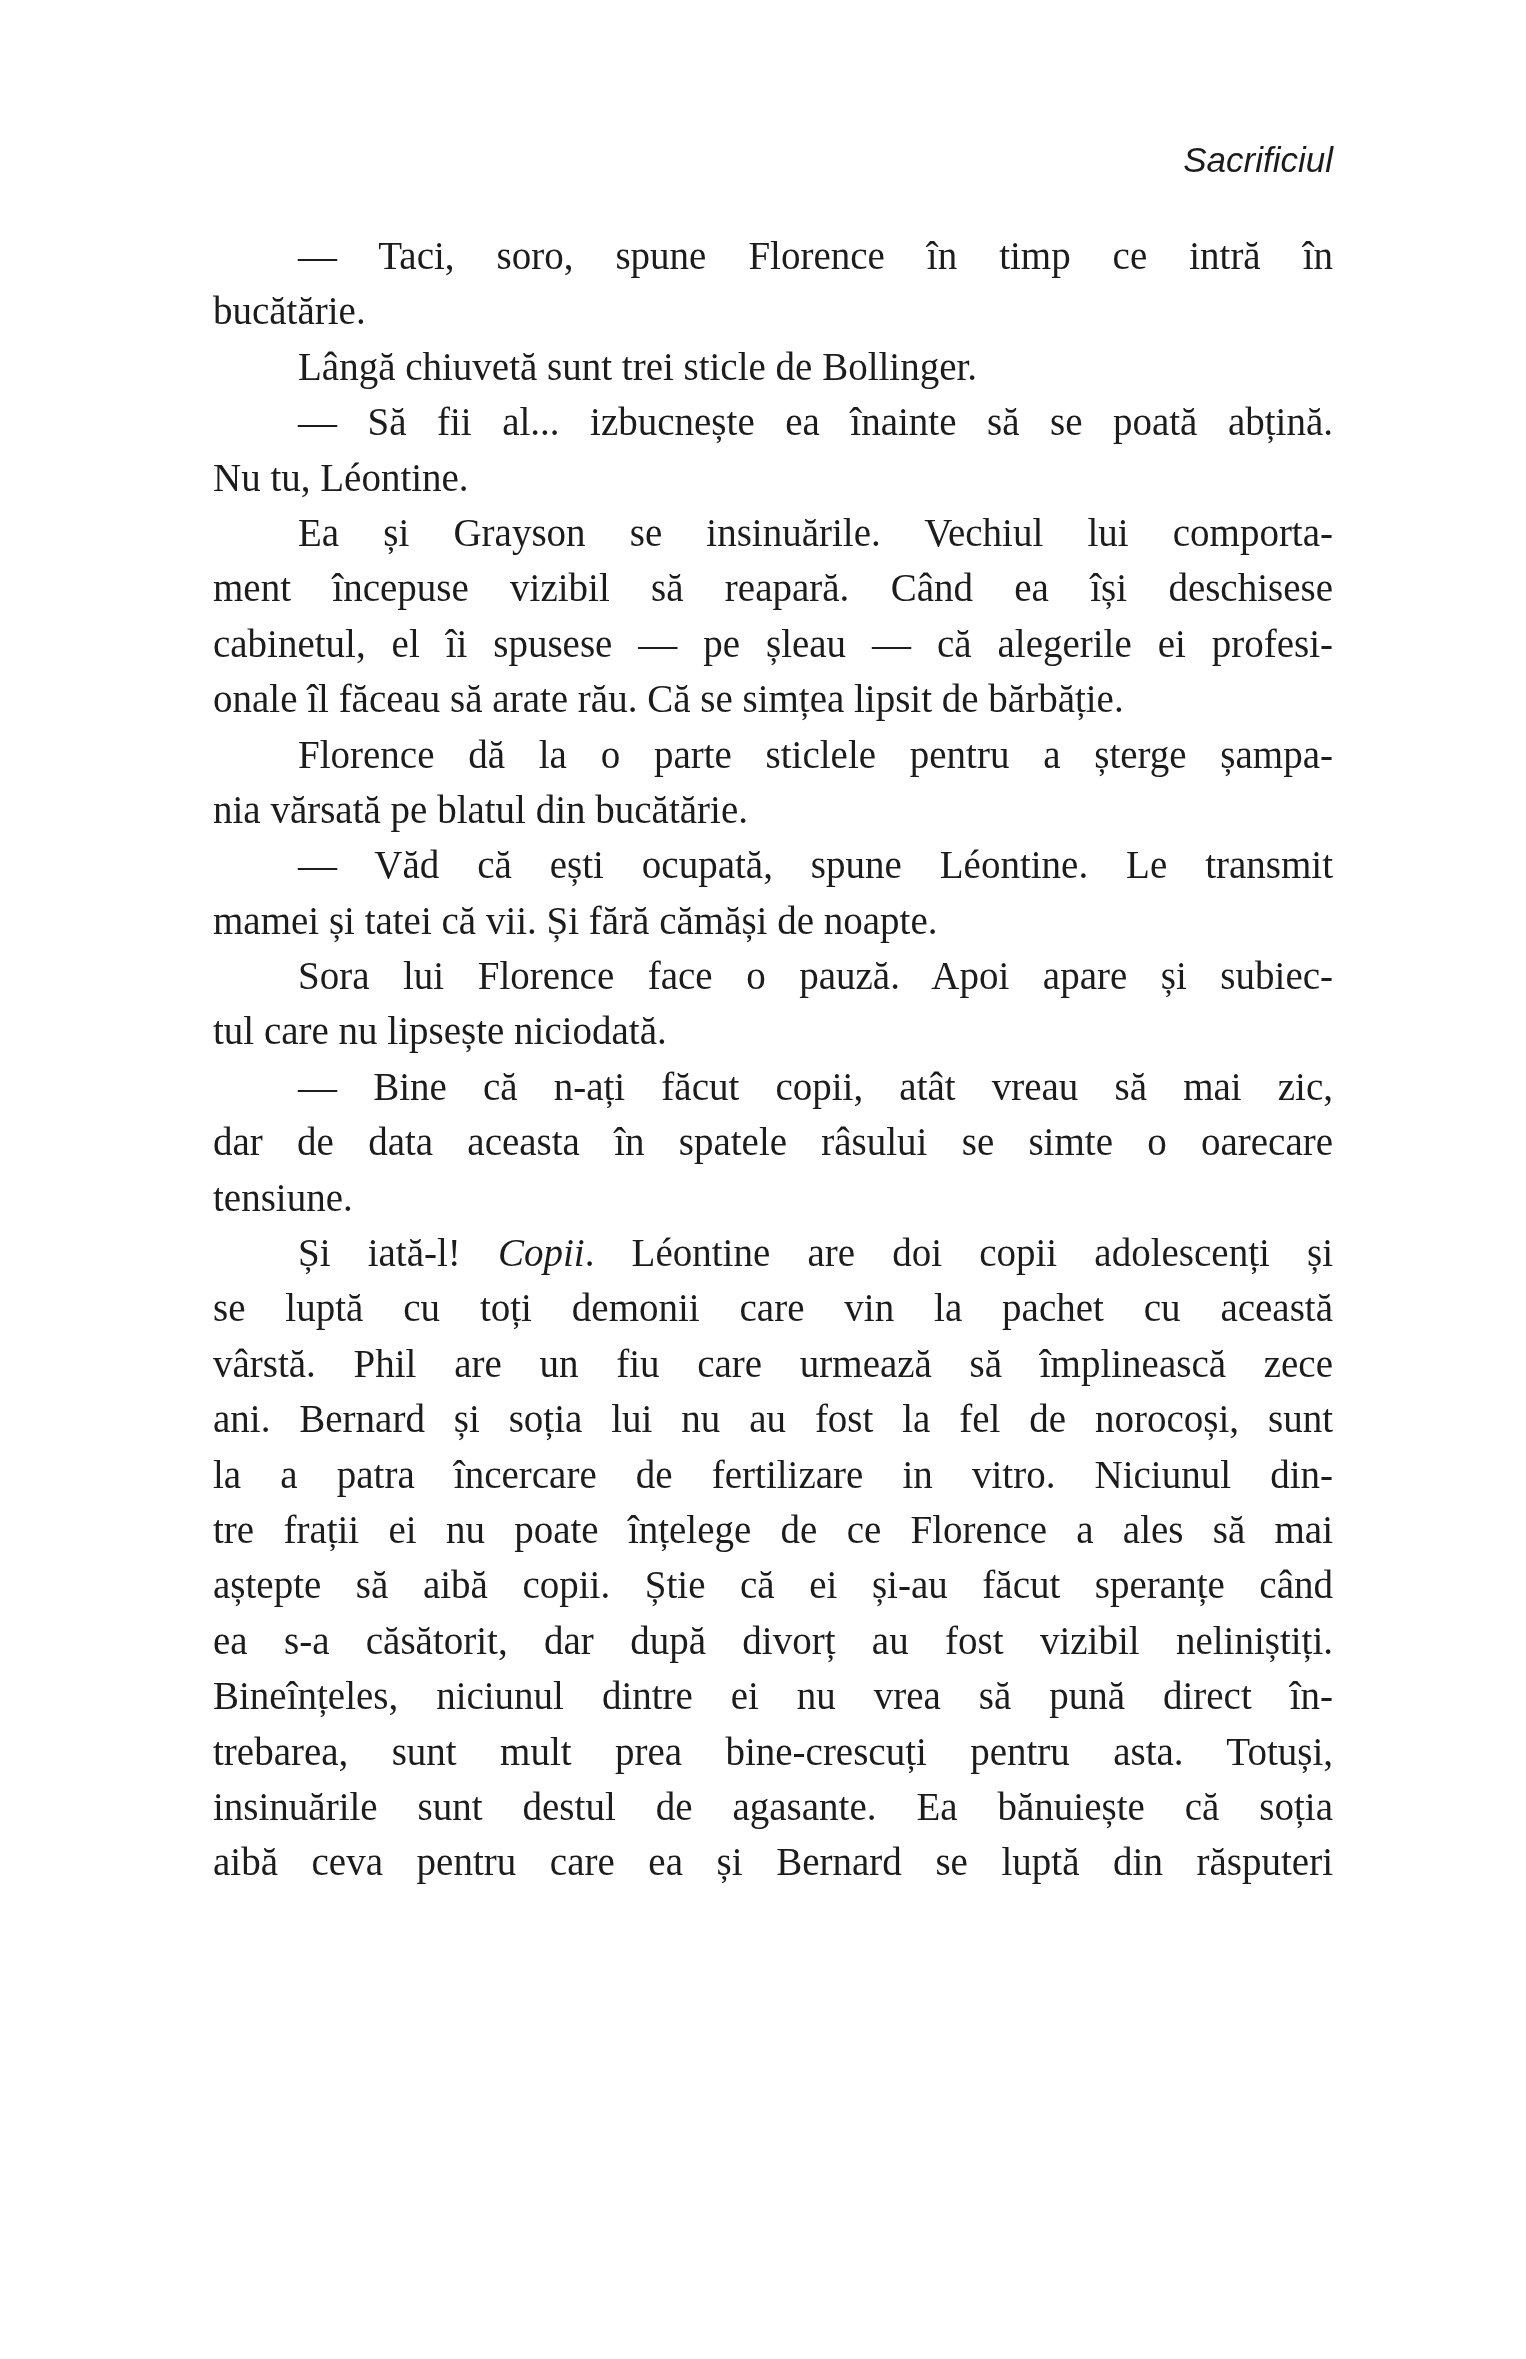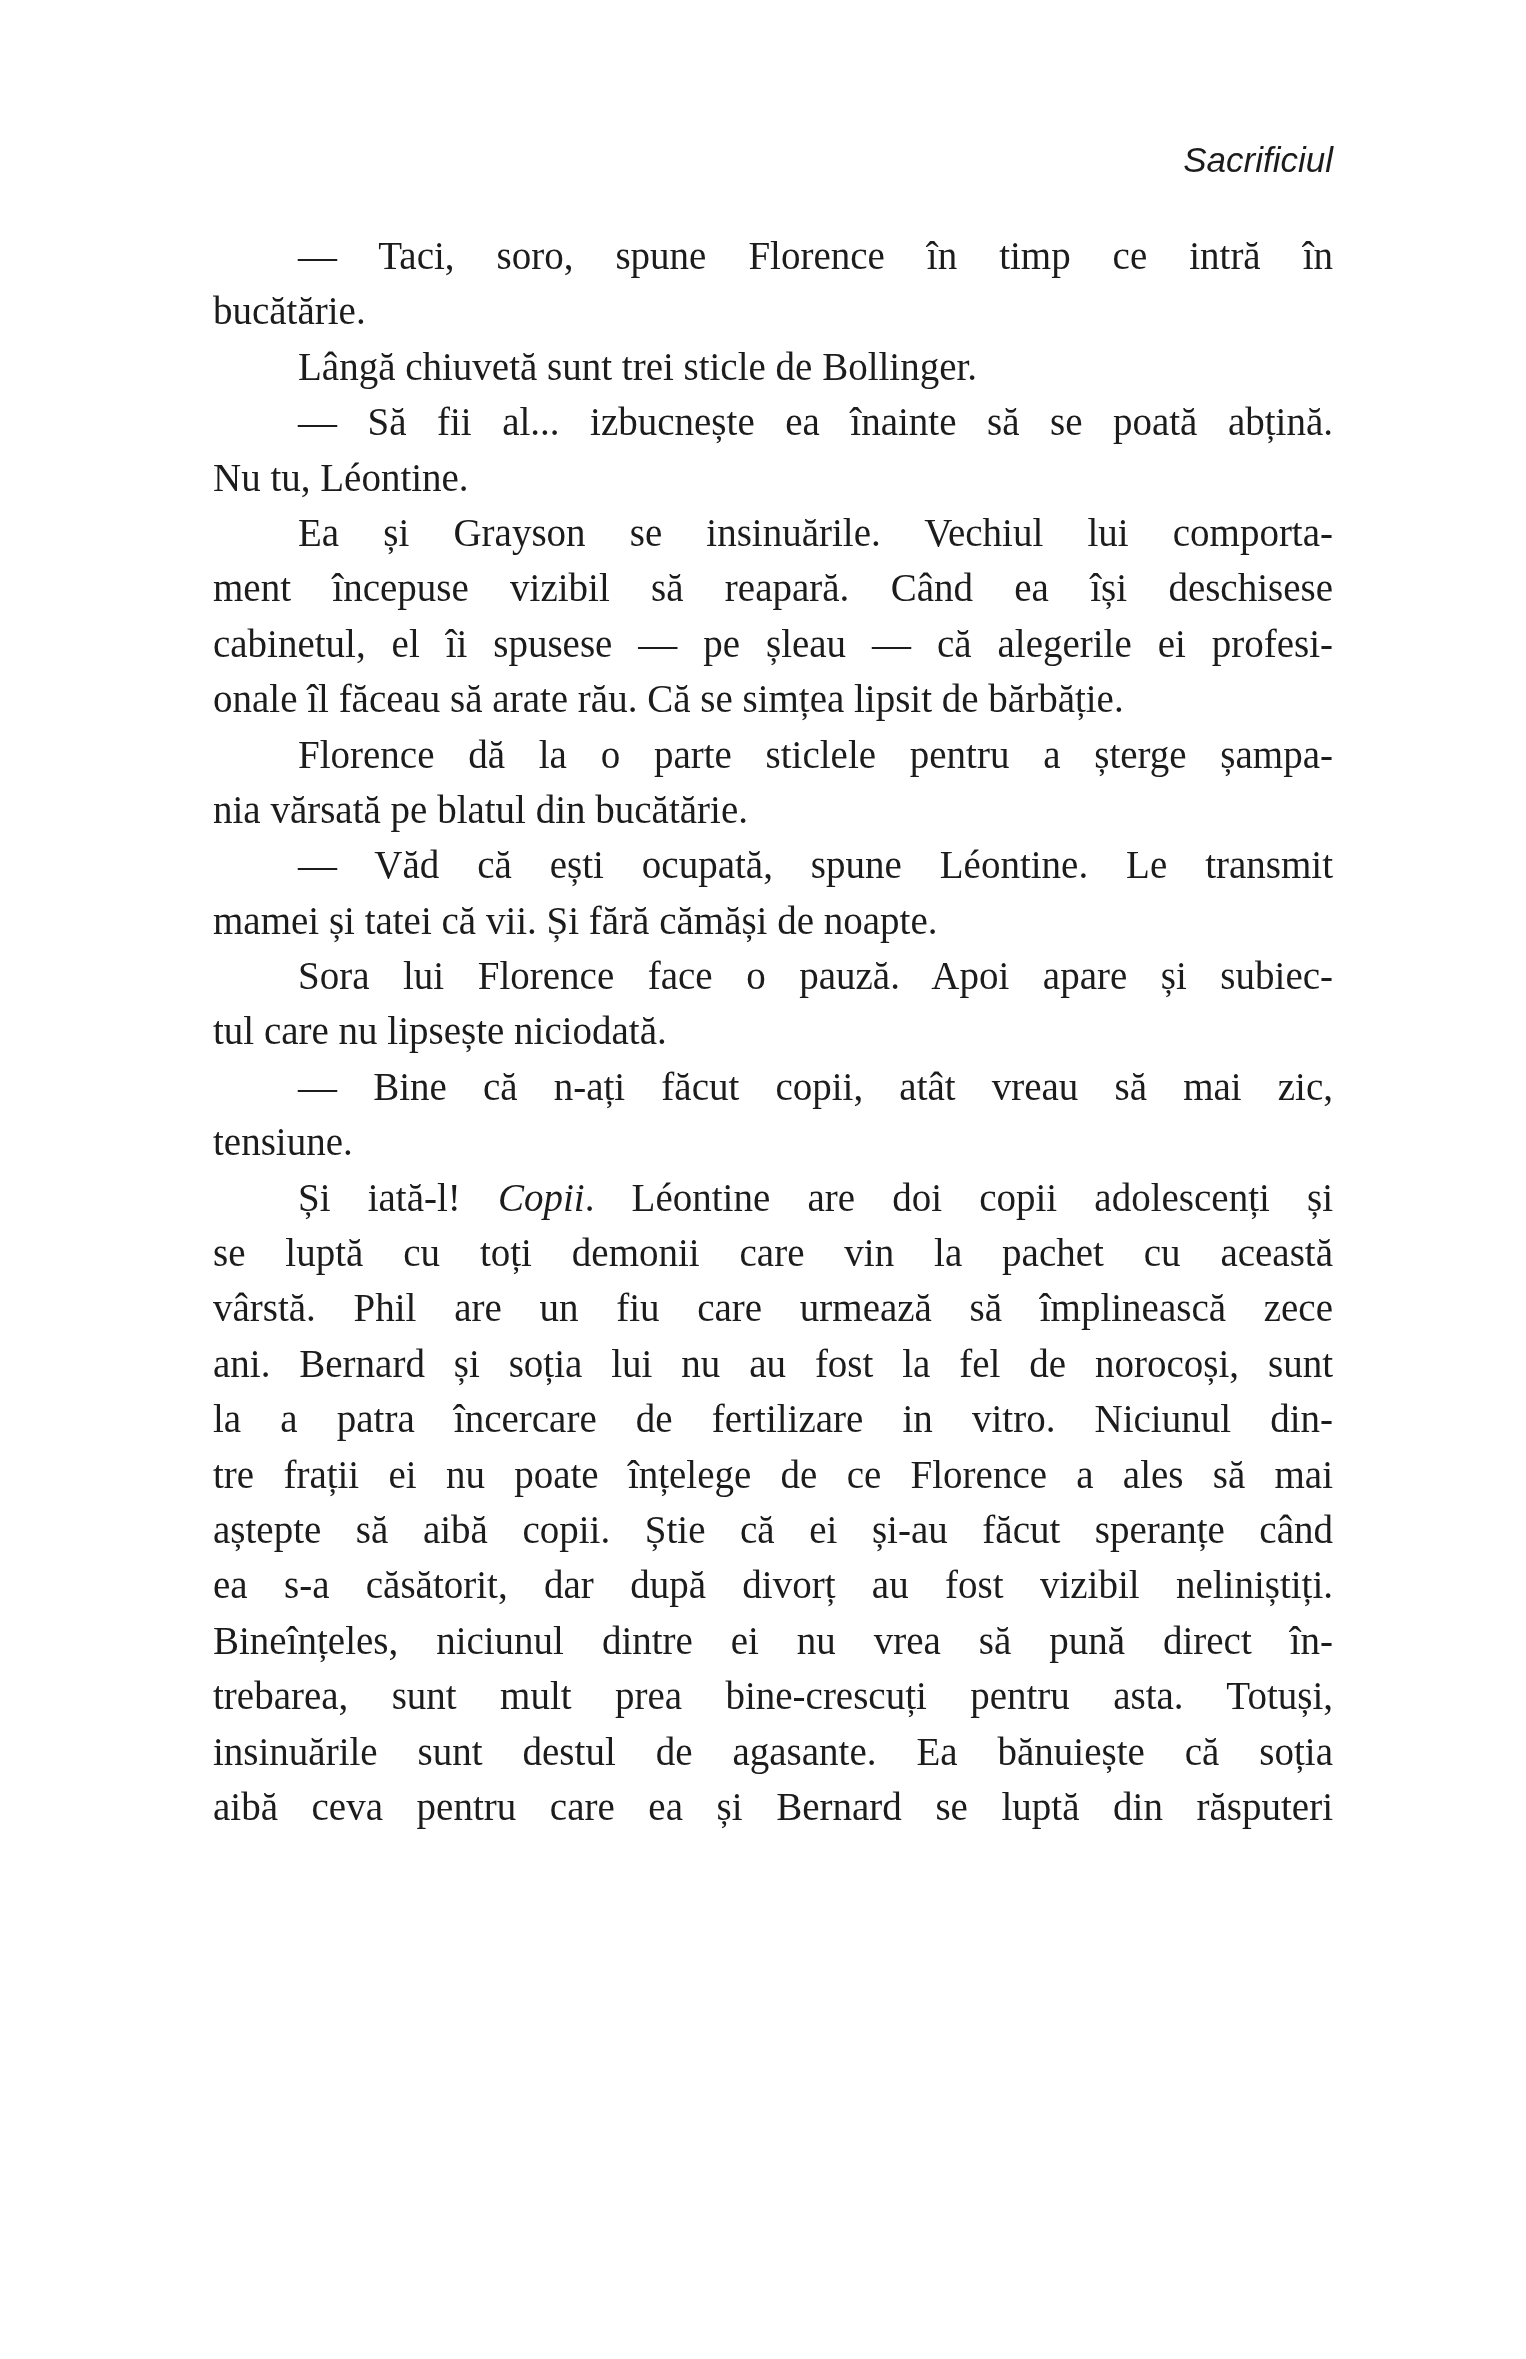--- a/index.html
+++ b/index.html
@@ -84,20 +84,21 @@
       <div class="line"><span>ment începuse vizibil să reapară. Când ea își deschisese</span></div>
       <div class="line"><span>cabinetul, el îi spusese — pe șleau — că alegerile ei profesi-</span></div>
       <div class="line flush"><span>onale îl făceau să arate rău. Că se simțea lipsit de bărbăție.</span></div>
       <div class="line indent"><span>Florence dă la o parte sticlele pentru a șterge șampa-</span></div>
       <div class="line flush"><span>nia vărsată pe blatul din bucătărie.</span></div>
       <div class="line indent"><span>— Văd că ești ocupată, spune Léontine. Le transmit</span></div>
       <div class="line flush"><span>mamei și tatei că vii. Și fără cămăși de noapte.</span></div>
       <div class="line indent"><span>Sora lui Florence face o pauză. Apoi apare și subiec-</span></div>
       <div class="line flush"><span>tul care nu lipsește niciodată.</span></div>
       <div class="line indent"><span>— Bine că n-ați făcut copii, atât vreau să mai zic,</span></div>
+      <div class="line"><span>dar de data aceasta în spatele râsului se simte o oarecare</span></div>
       <div class="line flush"><span>tensiune.</span></div>
       <div class="line indent"><span>Și iată-l! </span><span class="it">Copii</span><span>. Léontine are doi copii adolescenți și</span></div>
       <div class="line"><span>se luptă cu toți demonii care vin la pachet cu această</span></div>
       <div class="line"><span>vârstă. Phil are un fiu care urmează să împlinească zece</span></div>
       <div class="line"><span>ani. Bernard și soția lui nu au fost la fel de norocoși, sunt</span></div>
       <div class="line"><span>la a patra încercare de fertilizare in vitro. Niciunul din-</span></div>
       <div class="line"><span>tre frații ei nu poate înțelege de ce Florence a ales să mai</span></div>
       <div class="line"><span>aștepte să aibă copii. Știe că ei și-au făcut speranțe când</span></div>
       <div class="line"><span>ea s-a căsătorit, dar după divorț au fost vizibil neliniștiți.</span></div>
       <div class="line"><span>Bineînțeles, niciunul dintre ei nu vrea să pună direct în-</span></div>

